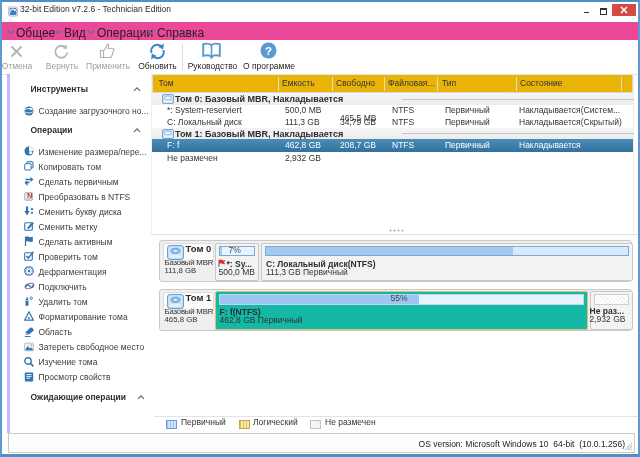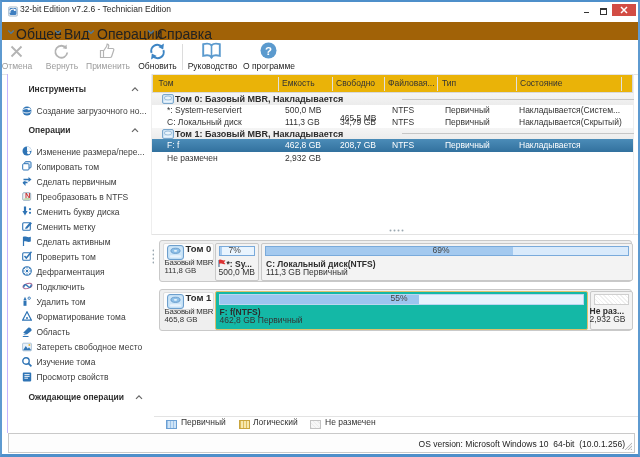--- a/index.html
+++ b/index.html
@@ -24,21 +24,21 @@
 
     <div class="abs" style="left:582px;top:9.5px;width:5px;height:1.8px;background:#333;"></div>
     <div class="abs" style="left:597.5px;top:5.5px;width:5.5px;height:4.2px;border:1.2px solid #333;border-top-width:2px;box-sizing:content-box;"></div>
     <div class="abs" style="left:609.5px;top:1.5px;width:24.5px;height:12px;background:#d24c44;">
       <svg class="abs" style="left:8.5px;top:2.5px;" width="8" height="8" viewBox="0 0 8 8">
         <path d="M1 1 L7 7 M7 1 L1 7" stroke="#fff" stroke-width="1.5"></path>
       </svg>
     </div>
   </div>
 
-  <div class="abs" style="left:0;top:20px;width:636px;height:18px;background:#a16207;font-size:14px;color:#222;">
+  <div class="abs" style="left:0;top:20px;width:636px;height:18px;background:#ec4899;font-size:12px;color:#222;">
     <svg class="abs" style="left:5px;top:5.5px" width="8" height="8" viewBox="0 0 8 8">
         <path d="M1.2 2.5 L4 5.3 L6.8 2.5" stroke="#4d7a9e" stroke-width="1.3" fill="none"></path>
       </svg>
     <div class="abs tx" style="left:14px;top:4px;">Общее</div>
     <svg class="abs" style="left:52px;top:5.5px" width="8" height="8" viewBox="0 0 8 8">
         <path d="M1.2 2.5 L4 5.3 L6.8 2.5" stroke="#4d7a9e" stroke-width="1.3" fill="none"></path>
       </svg>
     <div class="abs tx" style="left:62px;top:4px;">Вид</div>
     <svg class="abs" style="left:85px;top:5.5px" width="8" height="8" viewBox="0 0 8 8">
         <path d="M1.2 2.5 L4 5.3 L6.8 2.5" stroke="#4d7a9e" stroke-width="1.3" fill="none"></path>
@@ -85,21 +85,21 @@
     </svg>
     <div class="abs tx" style="left:185.5px;top:21px;width:50px;text-align:center;font-size:8.5px;color:#1e1e1e;">Руководство</div>
 
     <svg class="abs" style="left:258px;top:2px" width="17" height="17" viewBox="0 0 17 17">
       <circle cx="8.5" cy="8.5" r="8" fill="#5b9ace"></circle>
       <text x="8.5" y="12.5" font-size="11.5" font-family="Liberation Sans" font-weight="bold" fill="#fff" text-anchor="middle">?</text>
     </svg>
     <div class="abs tx" style="left:241px;top:21px;width:50px;text-align:center;font-size:8.5px;color:#1e1e1e;">О программе</div>
   </div>
 
-  <div id="sidebar" class="abs" style="left:5px;top:72px;width:146px;height:359px;background:#fff;border-right:1px solid #d8d8d8;border-left:1px solid #c4b5fd;font-size:8.5px;color:#3c3c3c;">
+  <div id="sidebar" class="abs" style="left:5px;top:72px;width:146px;height:359px;background:#fff;border-right:1px solid #d8d8d8;border-left:3px solid #c4b5fd;font-size:8.5px;color:#3c3c3c;">
     <div class="abs tx" style="left:20.5px;top:10.1px;font-weight:bold;color:#2e2e2e;">Инструменты</div>
     <svg class="abs" style="left:123px;top:11.5px" width="8" height="7" viewBox="0 0 8 7">
         <path d="M1 4.8 L4 1.8 L7 4.8" stroke="#666" stroke-width="1.2" fill="none"></path>
       </svg>
 
     <div class="abs tx" style="left:28.5px;top:32.2px;">Создание загрузочного но...</div>
 
     <div class="abs tx" style="left:20.5px;top:50.8px;font-weight:bold;color:#2e2e2e;">Операции</div>
     <svg class="abs" style="left:123px;top:52.5px" width="8" height="7" viewBox="0 0 8 7">
         <path d="M1 4.8 L4 1.8 L7 4.8" stroke="#666" stroke-width="1.2" fill="none"></path>
@@ -316,21 +316,20 @@
           <path d="M1 8 L1 1" stroke="#355a82" stroke-width="1"></path>
           <path d="M1 1 C3 -0.5 5 2.5 7.5 1 L6 3.5 L7.5 5 C5 6 3 3.5 1 5 Z" fill="#d33"></path>
         </svg>
         <div class="abs tx" style="left:11px;top:14.8px;font-weight:bold;color:#2c2c2c;">*: Sy...</div>
         <div class="abs tx" style="left:3px;top:22.5px;">500,0 MB</div>
       </div>
 
       <div class="abs" style="left:101px;top:2.5px;width:372px;height:37.5px;background:#f3f3f3;border:1px solid #c8c8c8;border-radius:2px;box-sizing:border-box;">
         <div class="abs" style="left:3px;top:1.5px;width:364px;height:10px;background:#d9eafb;border:1px solid #79aadb;box-sizing:border-box;">
           <div class="abs" style="left:0;top:0;width:247px;height:8px;background:#a3c9ef;"></div>
-          <div class="abs tx" style="left:-7px;top:0;width:364px;line-height:8px;text-align:center;margin-top:-1px;color:#444;">69%</div>
         </div>
         <div class="abs tx" style="left:4px;top:14.8px;font-weight:bold;color:#2c2c2c;">С: Локальный диск(NTFS)</div>
         <div class="abs tx" style="left:4px;top:22.5px;">111,3 GB Первичный</div>
       </div>
     </div>
 
     <div class="abs" style="left:5px;top:53.5px;width:473px;height:42.5px;background:#efefef;border:1px solid #c9c9c9;border-radius:3px;box-sizing:border-box;">
       <div class="abs" style="left:3px;top:2px;width:51px;height:18px;background:#fcfcfc;border:1px solid #ddd;border-radius:2px;box-sizing:border-box;"></div>
       <svg class="abs" style="left:7px;top:4px" width="17" height="15" viewBox="0 0 17 15">
         <rect x="0.5" y="0.5" width="16" height="14" rx="2.5" fill="#b8d9f2" stroke="#6d9fcd"></rect>

